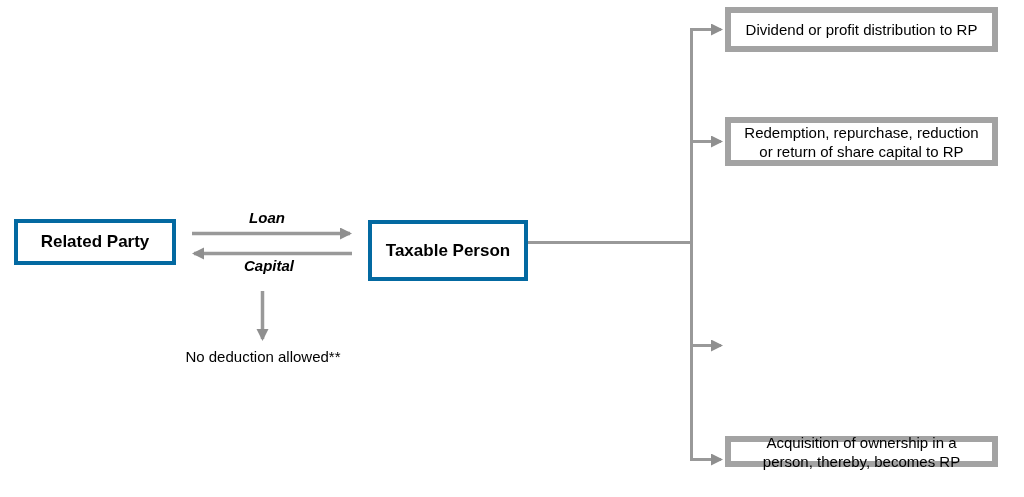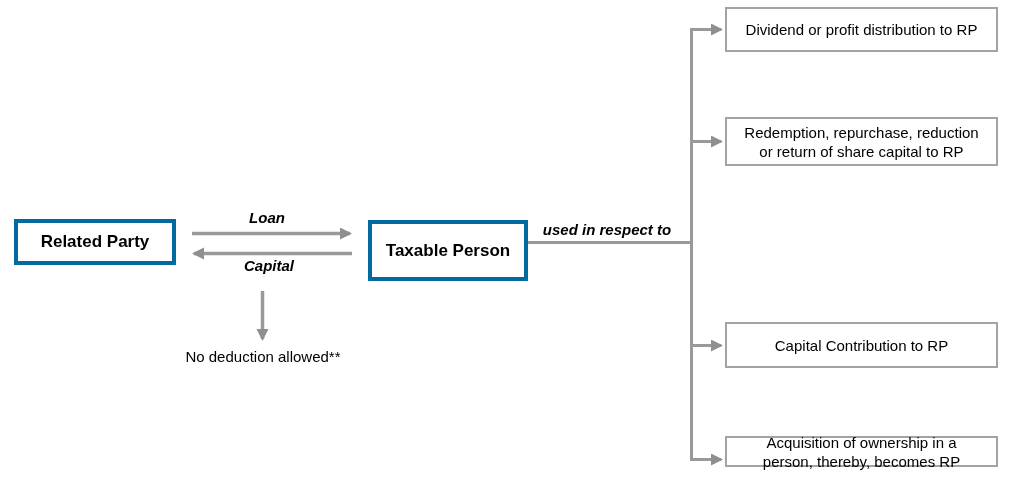--- a/index.html
+++ b/index.html
@@ -24,21 +24,21 @@
     font-weight:bold;
     font-size:17px;
     text-align:center;
   }
   .node-related{left:14px;top:219px;width:162px;height:46px;}
   .node-taxable{left:368px;top:220px;width:160px;height:61px;text-align:right;}
   .outcome{
     position:absolute;
     box-sizing:border-box;
     left:725px;width:273px;
-    border:2px solid #a3a3a3;
+    border:6px solid #a3a3a3;
     background:#ffffff;
     display:flex;align-items:center;justify-content:center;
     font-size:15px;line-height:19px;
     text-align:center;
   }
   .outcome-1{top:7px;height:45px;}
   .outcome-2{top:117px;height:49px;}
   .outcome-3{top:322px;height:46px;}
   .outcome-4{top:436px;height:31px;}
   .outcome-1 span{white-space:nowrap;}
@@ -93,33 +93,29 @@
   </div>
 
   <div class="node node-taxable">
     <span>Taxable Person</span>
   </div>
 
   <div class="edge-label label-loan">Loan</div>
 
   <div class="edge-label label-interest">Capital</div>
 
-  <div class="edge-label label-used">used in respect to</div>
 
   <div class="label-nodeduction">No deduction allowed**</div>
 
   <div class="outcome outcome-1">
     <span>Dividend or profit distribution to RP</span>
   </div>
 
   <div class="outcome outcome-2">
     <span>Redemption, repurchase, reduction or return of share capital to RP</span>
   </div>
 
-  <div class="outcome outcome-3">
-    <span>Capital Contribution to RP</span>
-  </div>
 
   <div class="outcome outcome-4">
     <span>Acquisition of ownership in a person, thereby, becomes RP</span>
   </div>
 
 </div>
 
 </body></html>

